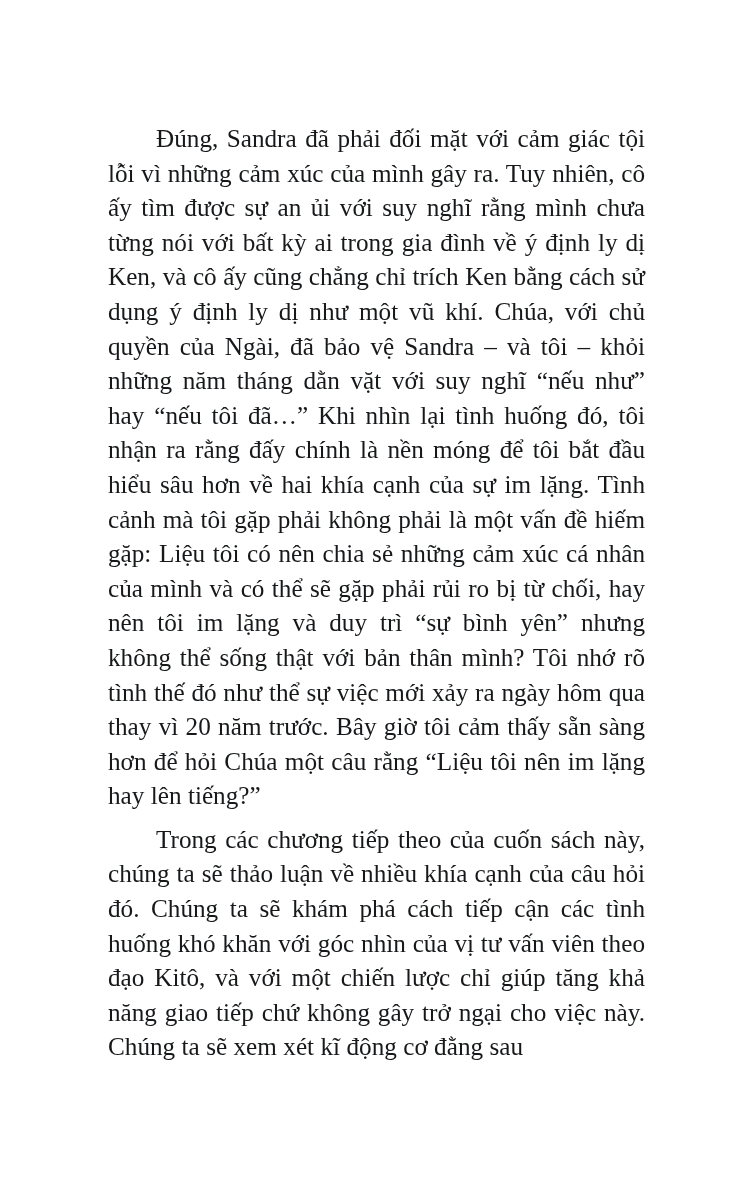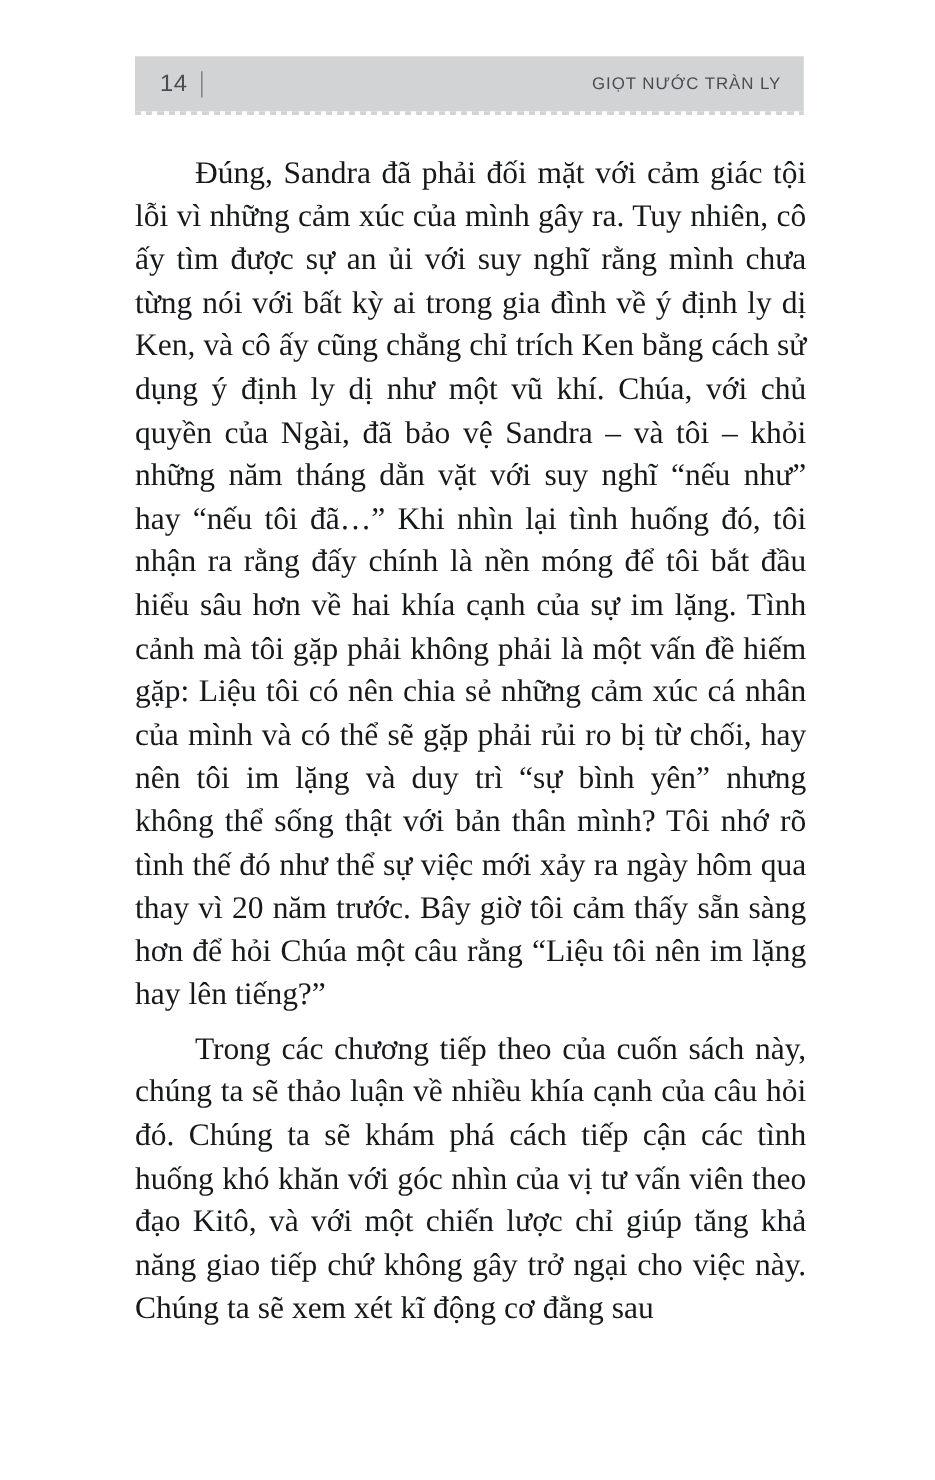--- a/index.html
+++ b/index.html
@@ -99,26 +99,19 @@
   }
   .para + .para {
     margin-top: 9px;
   }
 </style>
 </head>
 <body>
 
 <div class="page">
 
-  <div class="running-header">
-    <div class="header-left">
-      <span class="folio">14</span>
-      <span class="folio-rule"></span>
-    </div>
-    <div class="header-title">GIỌT NƯỚC TRÀN LY</div>
-  </div>
 
   <div class="body-block">
     <p class="para">Đúng, Sandra đã phải đối mặt với cảm giác tội lỗi vì những cảm xúc của mình gây ra. Tuy nhiên, cô ấy tìm được sự an ủi với suy nghĩ rằng mình chưa từng nói với bất kỳ ai trong gia đình về ý định ly dị Ken, và cô ấy cũng chẳng chỉ trích Ken bằng cách sử dụng ý định ly dị như một vũ khí. Chúa, với chủ quyền của Ngài, đã bảo vệ Sandra – và tôi – khỏi những năm tháng dằn vặt với suy nghĩ “nếu như” hay “nếu tôi đã…” Khi nhìn lại tình huống đó, tôi nhận ra rằng đấy chính là nền móng để tôi bắt đầu hiểu sâu hơn về hai khía cạnh của sự im lặng. Tình cảnh mà tôi gặp phải không phải là một vấn đề hiếm gặp: Liệu tôi có nên chia sẻ những cảm xúc cá nhân của mình và có thể sẽ gặp phải rủi ro bị từ chối, hay nên tôi im lặng và duy trì “sự bình yên” nhưng không thể sống thật với bản thân mình? Tôi nhớ rõ tình thế đó như thể sự việc mới xảy ra ngày hôm qua thay vì 20 năm trước. Bây giờ tôi cảm thấy sẵn sàng hơn để hỏi Chúa một câu rằng “Liệu tôi nên im lặng hay lên tiếng?”</p>
     <p class="para">Trong các chương tiếp theo của cuốn sách này, chúng ta sẽ thảo luận về nhiều khía cạnh của câu hỏi đó. Chúng ta sẽ khám phá cách tiếp cận các tình huống khó khăn với góc nhìn của vị tư vấn viên theo đạo Kitô, và với một chiến lược chỉ giúp tăng khả năng giao tiếp chứ không gây trở ngại cho việc này. Chúng ta sẽ xem xét kĩ động cơ đằng sau</p>
   </div>
 
 </div>
 
 </body></html>

